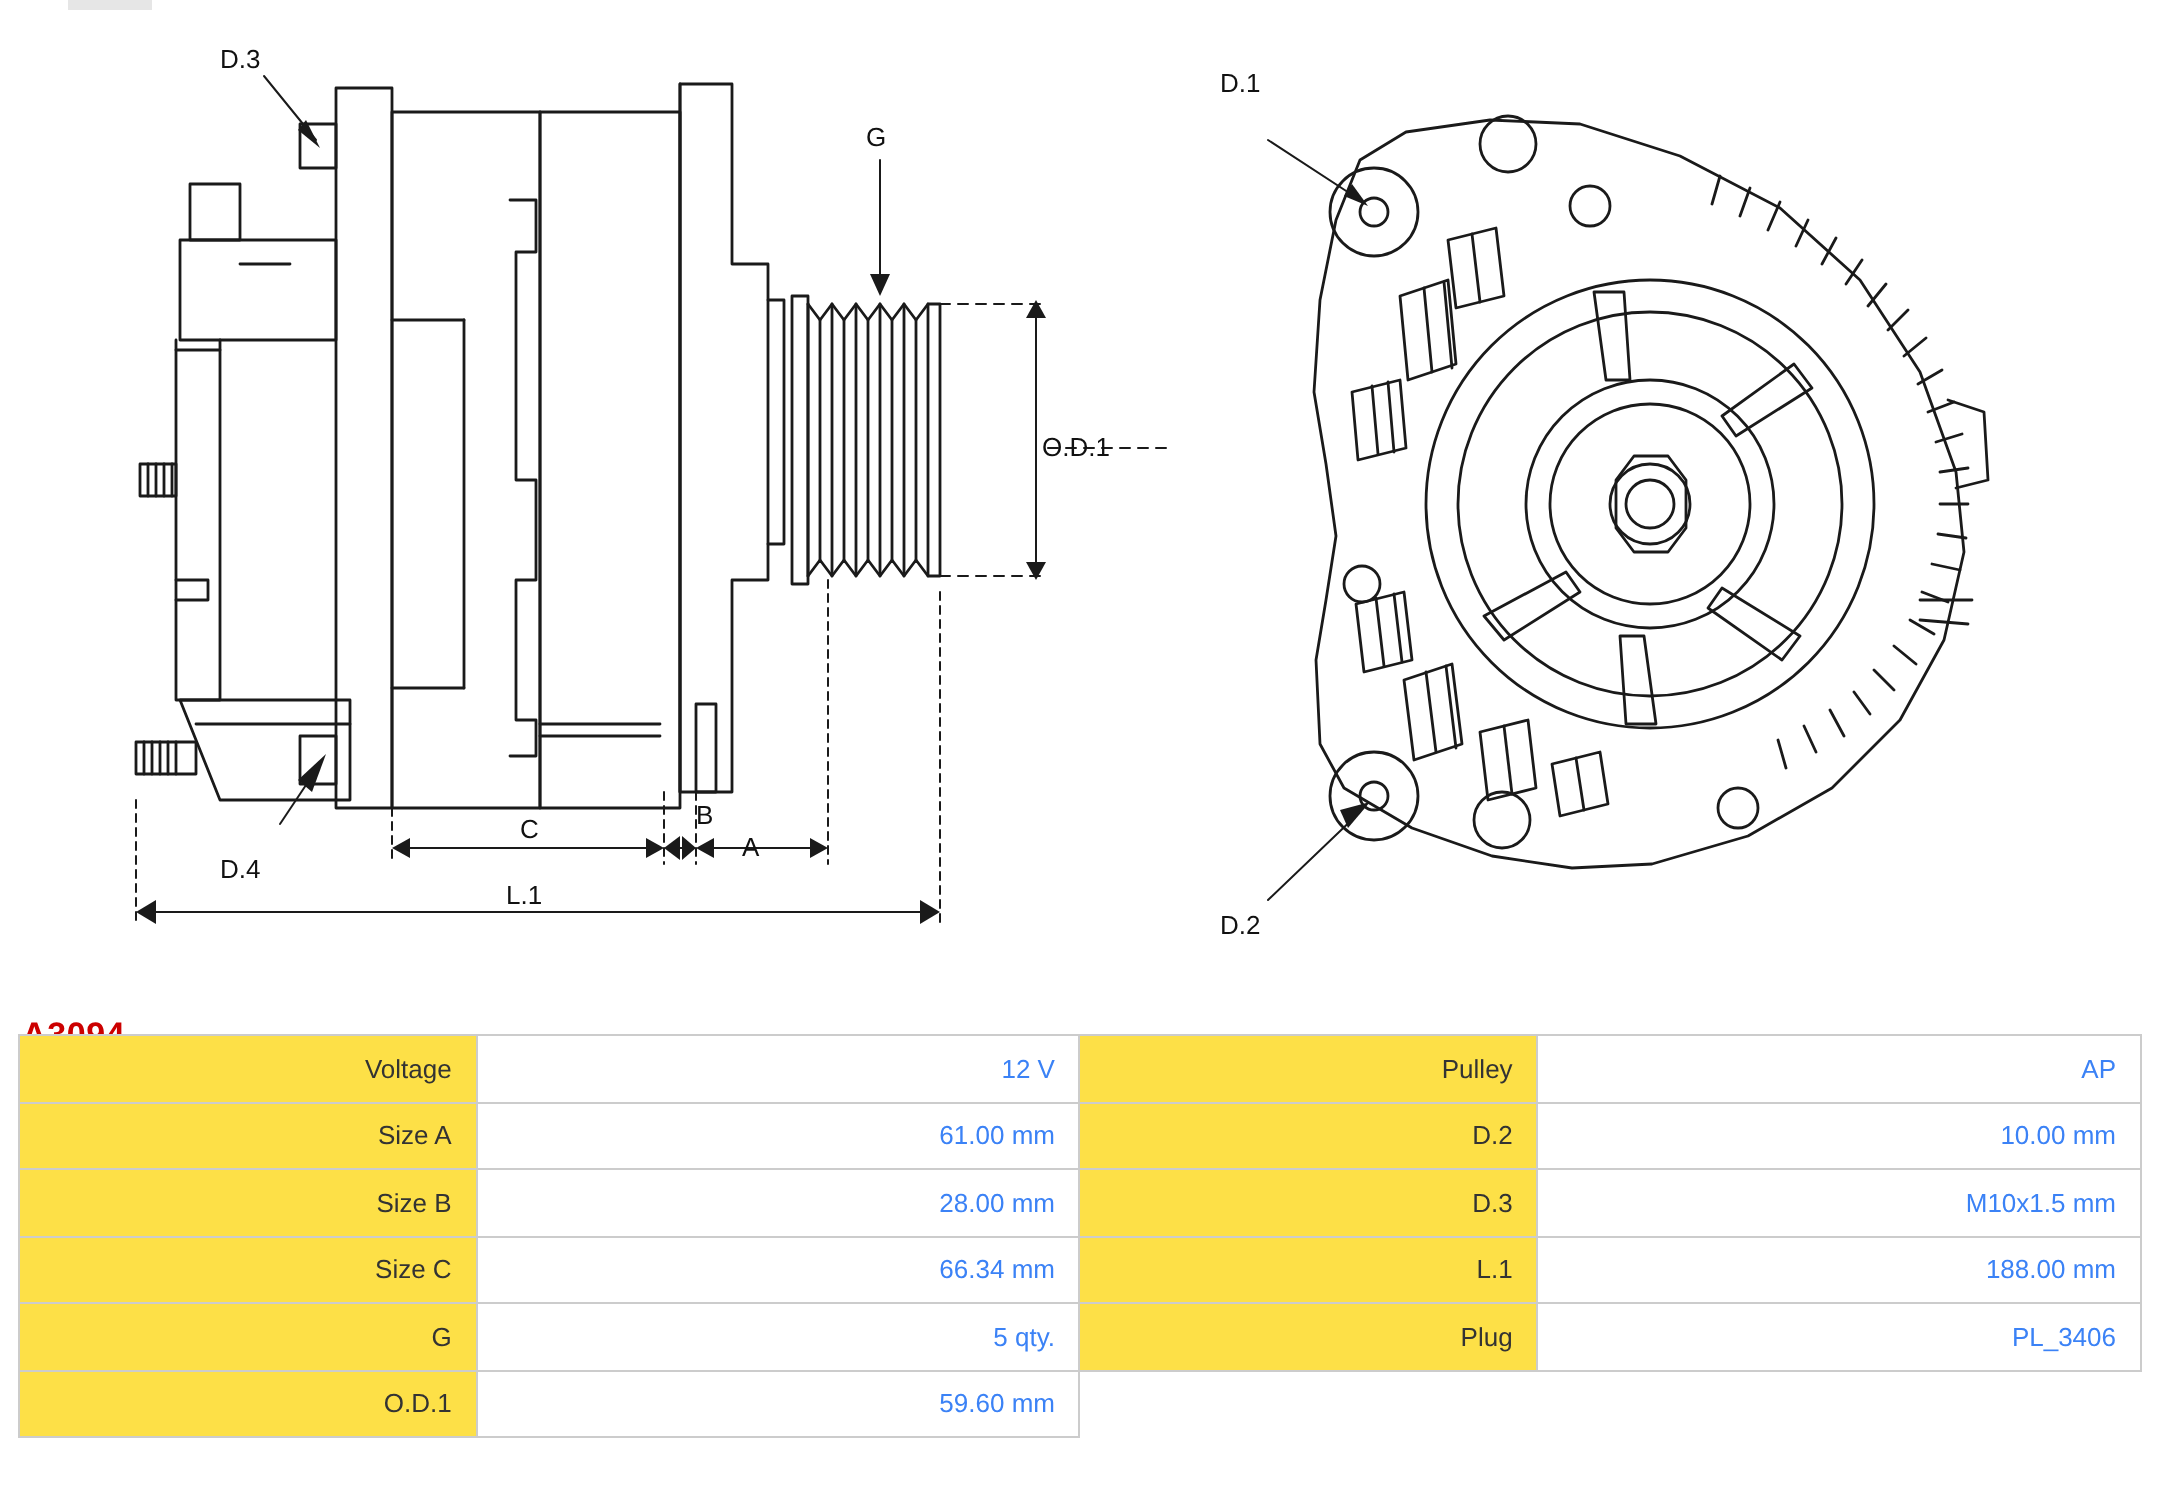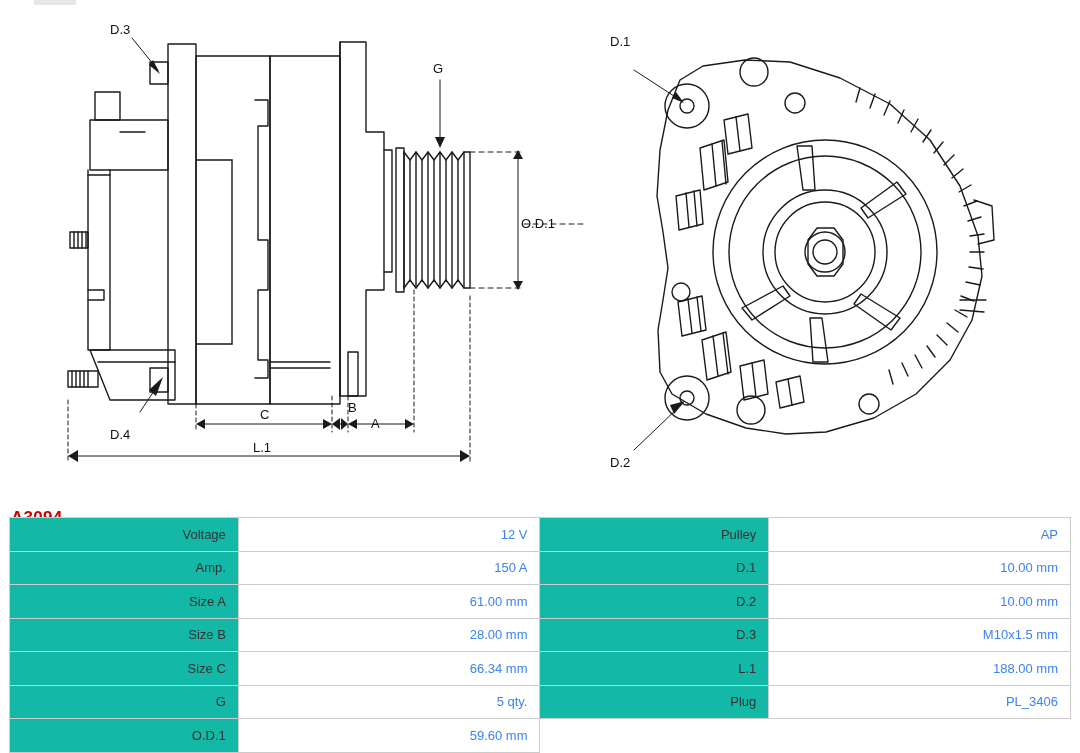--- a/index.html
+++ b/index.html
@@ -49,21 +49,21 @@
     table-layout: fixed;
   }
   .spec-table td {
     border: 1px solid #cccccc;
     height: 32.5px;
     font-size: 13px;
     padding: 0 12px;
     vertical-align: middle;
   }
   .spec-table td.label {
-    background: #14b8a6;
+    background: #fde047;
     text-align: right;
     color: #333333;
   }
   .spec-table td.value {
     background: #ffffff;
     text-align: right;
     color: #3b82f6;
   }
   .spec-table td.empty {
     background: #ffffff;
@@ -254,26 +254,20 @@
         <col class="col-value">
     </colgroup>
     <tbody>
       <tr>
         <td class="label">Voltage</td>
         <td class="value">12 V</td>
         <td class="label">Pulley</td>
         <td class="value">AP</td>
       </tr>
       <tr>
-        <td class="label">Amp.</td>
-        <td class="value">150 A</td>
-        <td class="label">D.1</td>
-        <td class="value">10.00 mm</td>
-      </tr>
-      <tr>
         <td class="label">Size A</td>
         <td class="value">61.00 mm</td>
         <td class="label">D.2</td>
         <td class="value">10.00 mm</td>
       </tr>
       <tr>
         <td class="label">Size B</td>
         <td class="value">28.00 mm</td>
         <td class="label">D.3</td>
         <td class="value">M10x1.5 mm</td>

